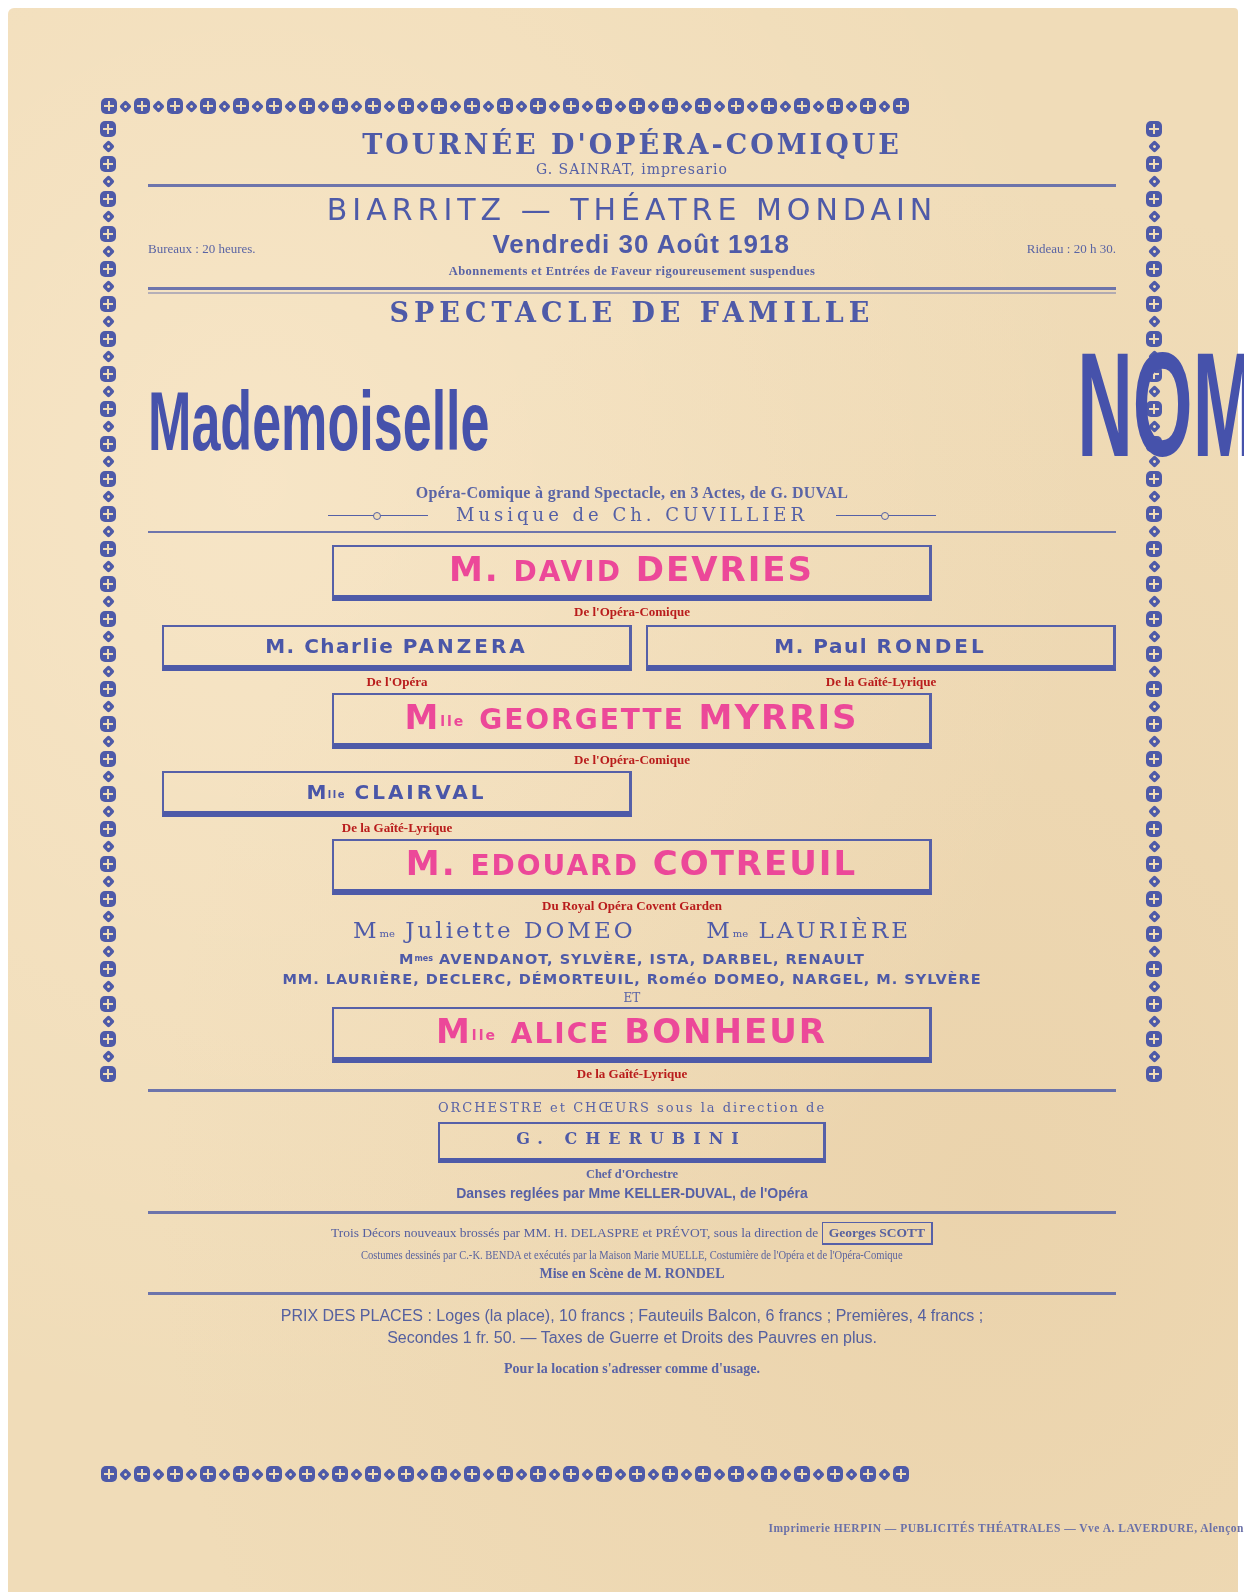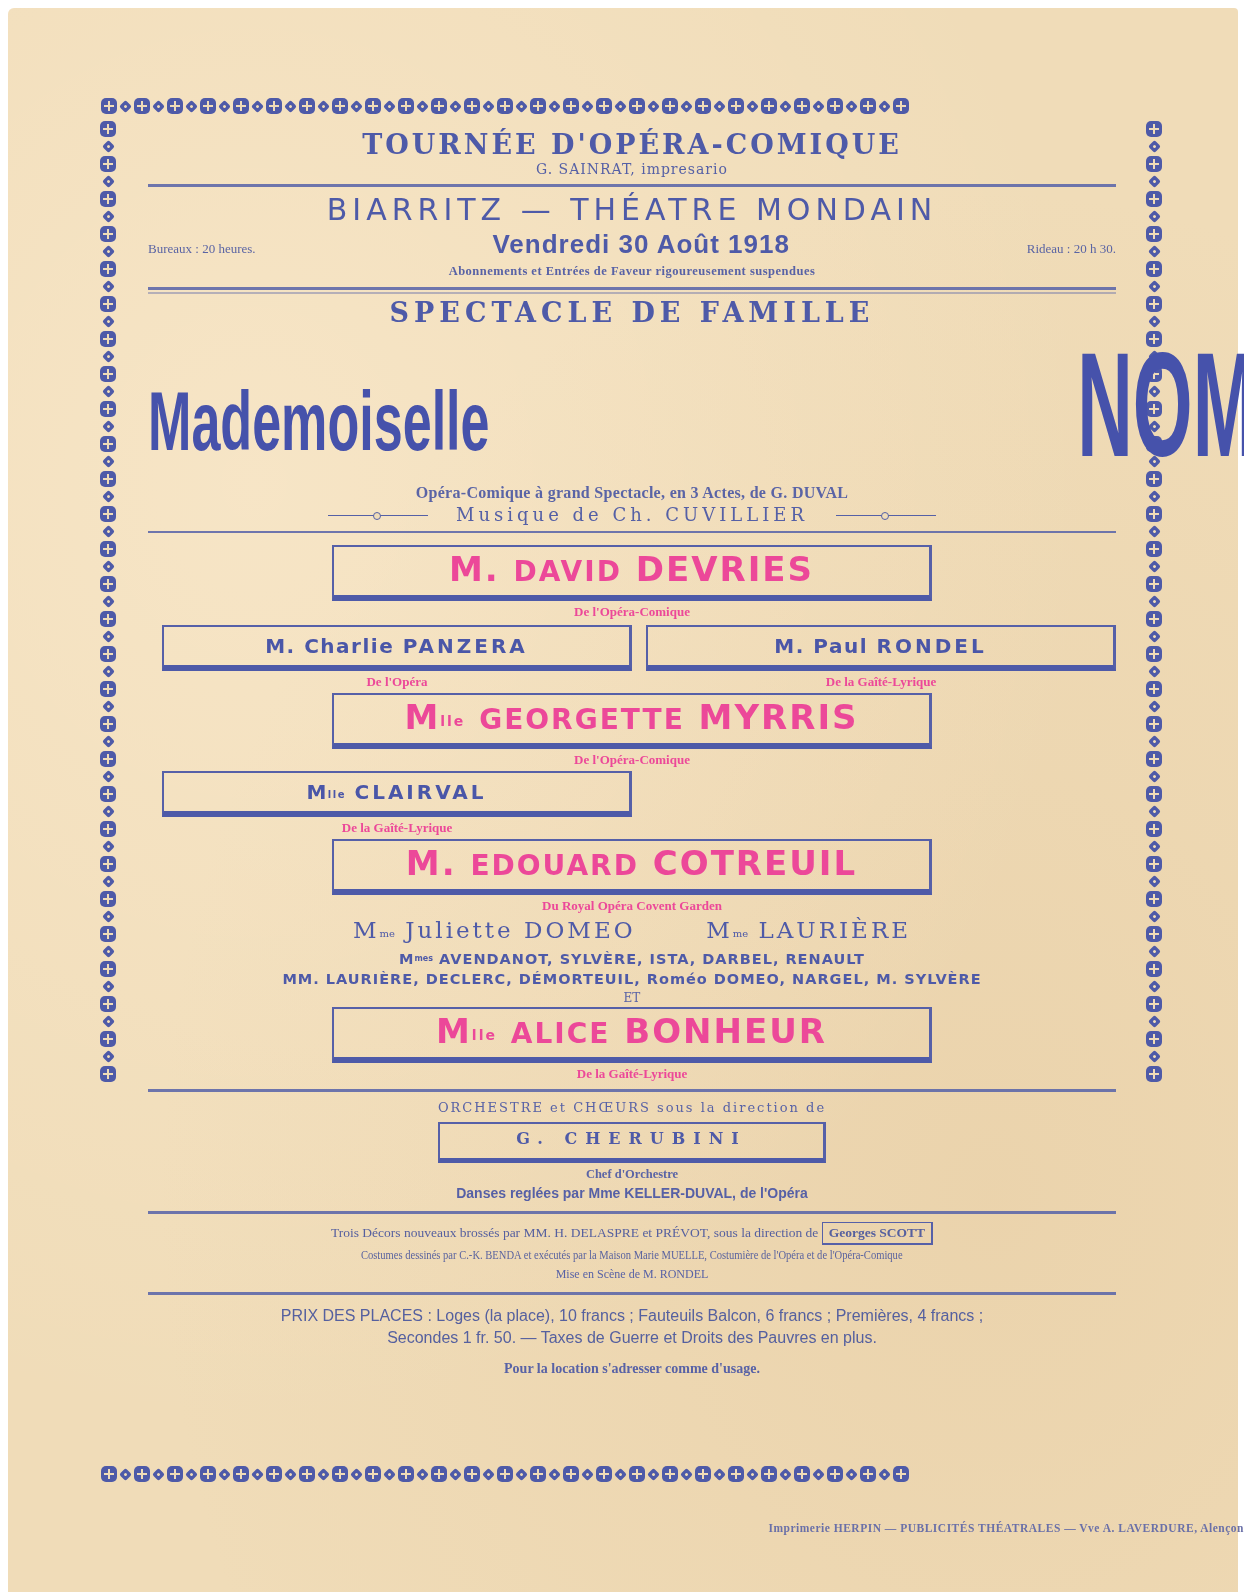--- a/index.html
+++ b/index.html
@@ -66,38 +66,38 @@
     display: inline-block; text-align: center; box-sizing: border-box;
   }
   .star-name { font-family: "DejaVu Sans", sans-serif; font-weight: bold; color:#ec4899; font-size: 34px; letter-spacing: 2px; line-height: 44px; }
   .star-name .small-caps { font-size: 28px; }
   .star-name sup { font-size: 14px; vertical-align: top; position: relative; top: 4px; }
   .box.big { width: 600px; height: 56px; }
   .box.half { width: 470px; height: 46px; }
   .half-name { font-family: "DejaVu Sans", sans-serif; font-weight: bold; font-size: 20px; color:#4a56a8; letter-spacing: 1.5px; line-height: 38px; }
   .half-name .last { letter-spacing: 3px; }
   .half-name sup { font-size: 10px; vertical-align: top; position: relative; top: 3px; }
-  .origin { font-family: "Liberation Serif", serif; font-weight: bold; font-size: 13px; color:#ec4899; line-height: 18px; }
+  .origin { font-family: "Liberation Serif", serif; font-weight: bold; font-size: 13px; color:#b91c1c; line-height: 18px; }
   .pair { display: flex; justify-content: space-between; padding-left: 14px; }
   .pair > div { width: 470px; text-align: center; }
 
   .t-mme { font-family: "DejaVu Serif", serif; font-size: 23px; letter-spacing: 3px; color:#4e5aa8; line-height: 30px; }
   .t-mme sup { font-size: 10px; vertical-align: top; position:relative; top: 4px; letter-spacing: 0; }
   .t-list { font-family: "DejaVu Sans", sans-serif; font-weight: bold; font-size: 14.5px; color:#4e5aa8; letter-spacing: 1px; line-height: 20px; }
   .t-list sup { font-size: 8px; vertical-align: top; letter-spacing: 0; }
   .t-et { font-family: "DejaVu Serif", serif; font-size: 12px; color:#5862a6; line-height: 18px; }
   .t-orch { font-family: "DejaVu Serif", serif; font-size: 13px; letter-spacing: 2px; color:#5862a6; line-height: 20px; }
   .box.cond { width: 388px; height: 41px; border-bottom-width: 5px; }
   .t-cond { font-family: "DejaVu Serif", serif; font-weight: bold; font-size: 16px; letter-spacing: 8px; color:#4e5aa8; line-height: 30px; }
   .t-small { font-family: "Liberation Serif", serif; font-weight: bold; font-size: 12.5px; color:#5a64a6; line-height: 18px; }
   .t-danse { font-family: Liberation Sans, sans-serif; font-weight: bold; font-size: 14px; color:#5660a6; line-height: 20px; }
   .t-deco { font-family: "Liberation Serif", serif; font-size: 13.5px; color:#56609f; line-height: 20px; }
   .scott { border: 1.5px solid #5660a8; border-right-width: 2.5px; border-bottom-width: 2.5px; padding: 0 6px; font-weight: bold; display:inline-block; }
   .t-cost { font-family: "Liberation Serif", serif; font-size: 12px; color:#5a639f; line-height: 18px; transform: scaleX(0.88); display:inline-block; white-space: nowrap; }
-  .t-mise { font-family: "Liberation Serif", serif; font-weight: normal; font-size: 12px; color:#5862a6; line-height: 20px; }
+  .t-mise { font-family: "Liberation Serif", serif; font-weight: bold; font-size: 14px; color:#5862a6; line-height: 20px; }
   .t-prix { font-family: "Liberation Sans", sans-serif; font-size: 16px; color:#55609f; line-height: 22px; }
   .t-loc { font-family: "Liberation Serif", serif; font-weight: bold; font-size: 14px; color:#5862a6; line-height: 20px; }
   .t-printer { position: absolute; left: 0; width: 1244px; top: 1522px; text-align: right; font-family: "Liberation Serif", serif; font-weight: bold; font-size: 11.5px; color:#6a70a8; letter-spacing: .5px; }
 </style>
 </head>
 <body>
 
 <div class="paper"></div>
 
 <div class="bd-row" id="border-top" style="left:100px; top:98px;">

